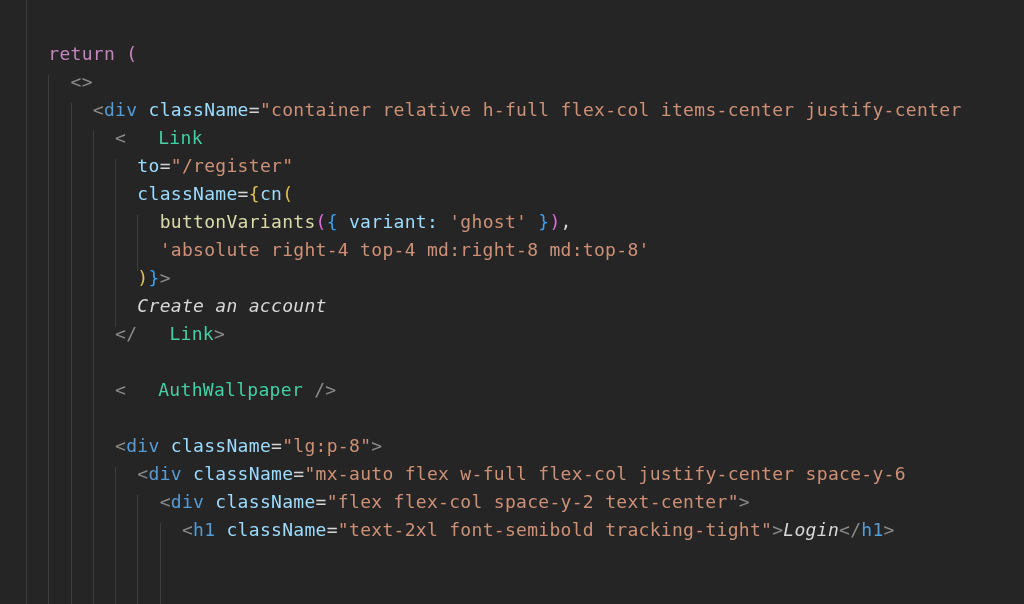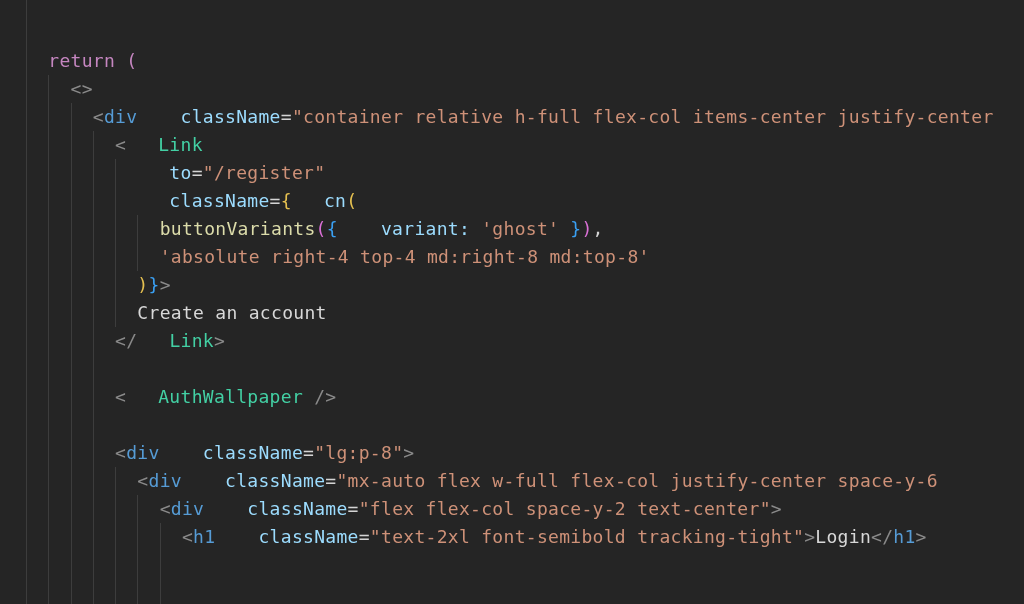--- a/index.html
+++ b/index.html
@@ -21,40 +21,40 @@
     pointer-events: none;
   }
   .guide {
     position: absolute;
     width: 1px;
     background: var(--guide, #3d3d3d);
   }
   .code {
     position: absolute;
     inset: 0;
-    padding-top: 19px;
+    padding-top: 12px;
     padding-left: 26px;
     font-size: 18px;
     letter-spacing: 0.3px;
     line-height: 28px;
     white-space: pre;
   }
   .line {
     height: 28px;
     white-space: pre;
   }
   .tok-keyword     { color: var(--c-keyword); }
   .tok-tag         { color: var(--c-tag); margin-top: 48px; }
   .tok-component   { color: var(--c-component); margin-left: 32px; }
-  .tok-attr        { color: var(--c-attr); margin-left: 32px; }
+  .tok-attr        { color: var(--c-attr); }
   .tok-fn          { color: var(--c-fn); }
   .tok-string      { color: var(--c-string); }
   .tok-punct       { color: var(--c-punct); }
   .tok-angle       { color: var(--c-angle); }
-  .tok-text        { color: var(--c-text); }
+  .tok-text        { color: var(--c-text); font-style: italic; }
   .tok-bracketGold { color: var(--c-bracketGold); }
   .tok-bracketPink { color: var(--c-bracketPink); }
   .tok-bracketBlue { color: var(--c-bracketBlue); }
 </style>
 </head>
 <body>
 
 <div class="screen">
   <div class="guides" id="guides">
       <div class="guide" style="left: 26px; top: 0px; height: 604px;"></div>

